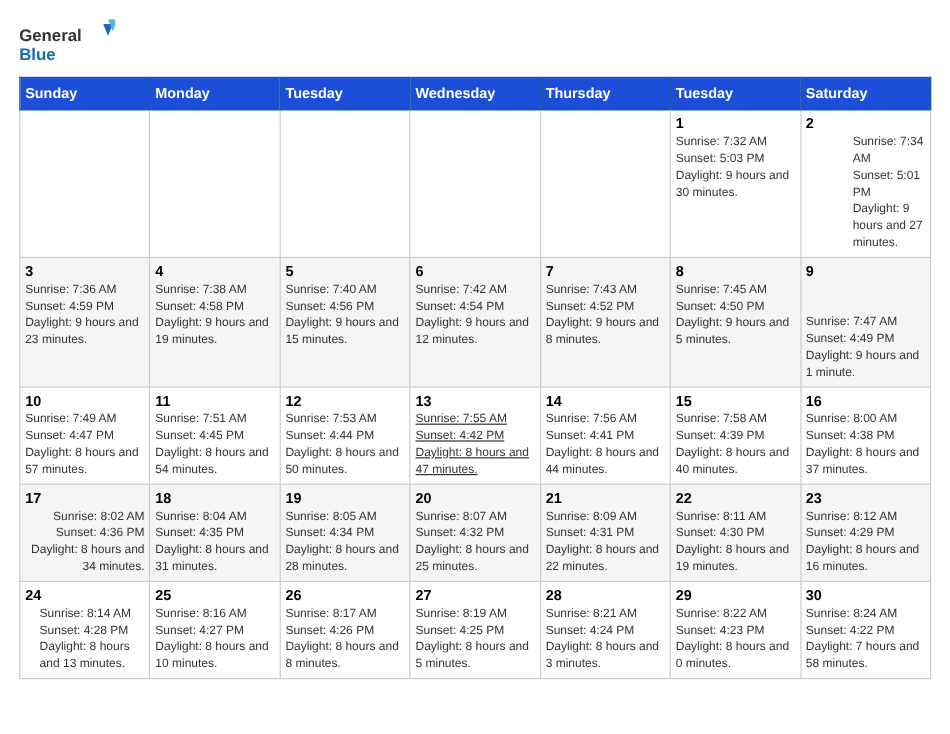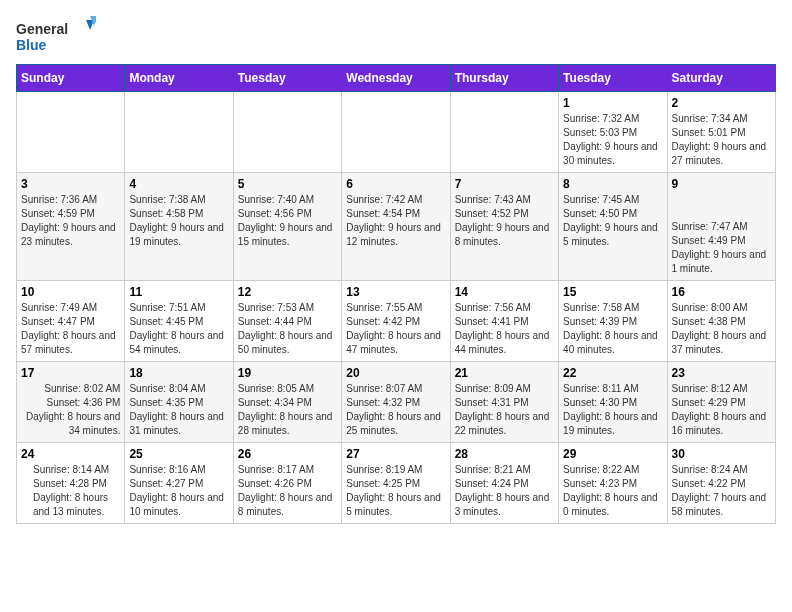--- a/index.html
+++ b/index.html
@@ -32,21 +32,21 @@
     .location {
       font-size: 15px;
       color: #555;
     }
     table {
       width: 100%;
       border-collapse: collapse;
       font-size: 11px;
     }
     thead tr th {
-      background: #6d28d9;
+      background: #1d4ed8;
       color: #fff;
       padding: 6px 4px;
       text-align: left;
       font-size: 12px;
       font-weight: bold;
       border: 1px solid #1a5a9a;
     }
     tbody tr td {
       border: 1px solid #ccc;
       vertical-align: top;
@@ -110,21 +110,21 @@
         <td class="empty"></td>
         <td class="empty"></td>
         <td>
           <div class="day-num">1</div>
           <div class="day-info" style="white-space: pre-line;">Sunrise: 7:32 AM
 Sunset: 5:03 PM
 Daylight: 9 hours and 30 minutes.</div>
         </td>
         <td>
           <div class="day-num">2</div>
-          <div class="day-info" style="white-space: pre-line;">Sunrise: 7:34 AM
+          <div class="day-info" style="white-space: pre-line; margin-left: 39px;">Sunrise: 7:34 AM
 Sunset: 5:01 PM
 Daylight: 9 hours and 27 minutes.</div>
         </td>
       </tr>
       <tr>
         <td>
           <div class="day-num">3</div>
           <div class="day-info" style="white-space: pre-line;">Sunrise: 7:36 AM
 Sunset: 4:59 PM
 Daylight: 9 hours and 23 minutes.</div>
@@ -180,21 +180,21 @@
 Daylight: 8 hours and 54 minutes.</div>
         </td>
         <td>
           <div class="day-num">12</div>
           <div class="day-info" style="white-space: pre-line;">Sunrise: 7:53 AM
 Sunset: 4:44 PM
 Daylight: 8 hours and 50 minutes.</div>
         </td>
         <td>
           <div class="day-num">13</div>
-          <div class="day-info" style="white-space: pre-line;">Sunrise: 7:55 AM
+          <div class="day-info" style="white-space: pre-line; text-decoration: underline;">Sunrise: 7:55 AM
 Sunset: 4:42 PM
 Daylight: 8 hours and 47 minutes.</div>
         </td>
         <td>
           <div class="day-num">14</div>
           <div class="day-info" style="white-space: pre-line;">Sunrise: 7:56 AM
 Sunset: 4:41 PM
 Daylight: 8 hours and 44 minutes.</div>
         </td>
         <td>

